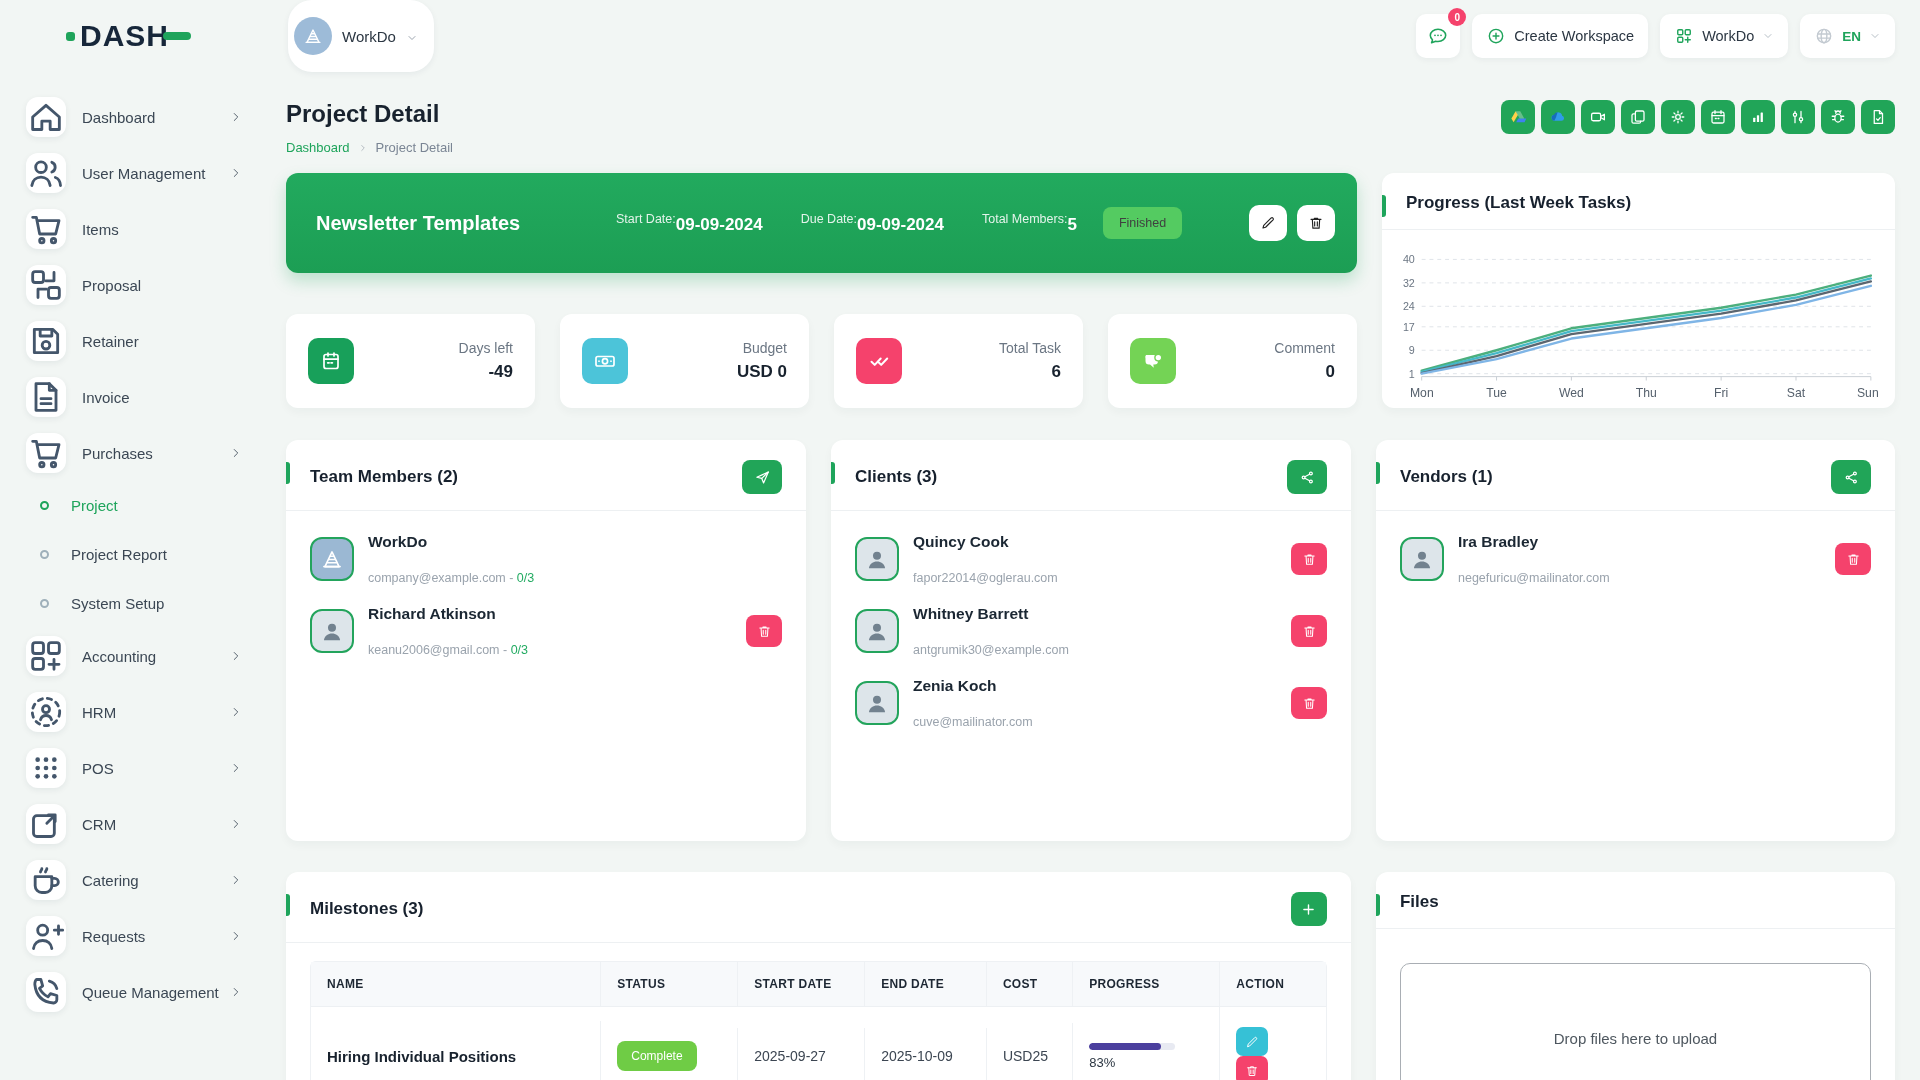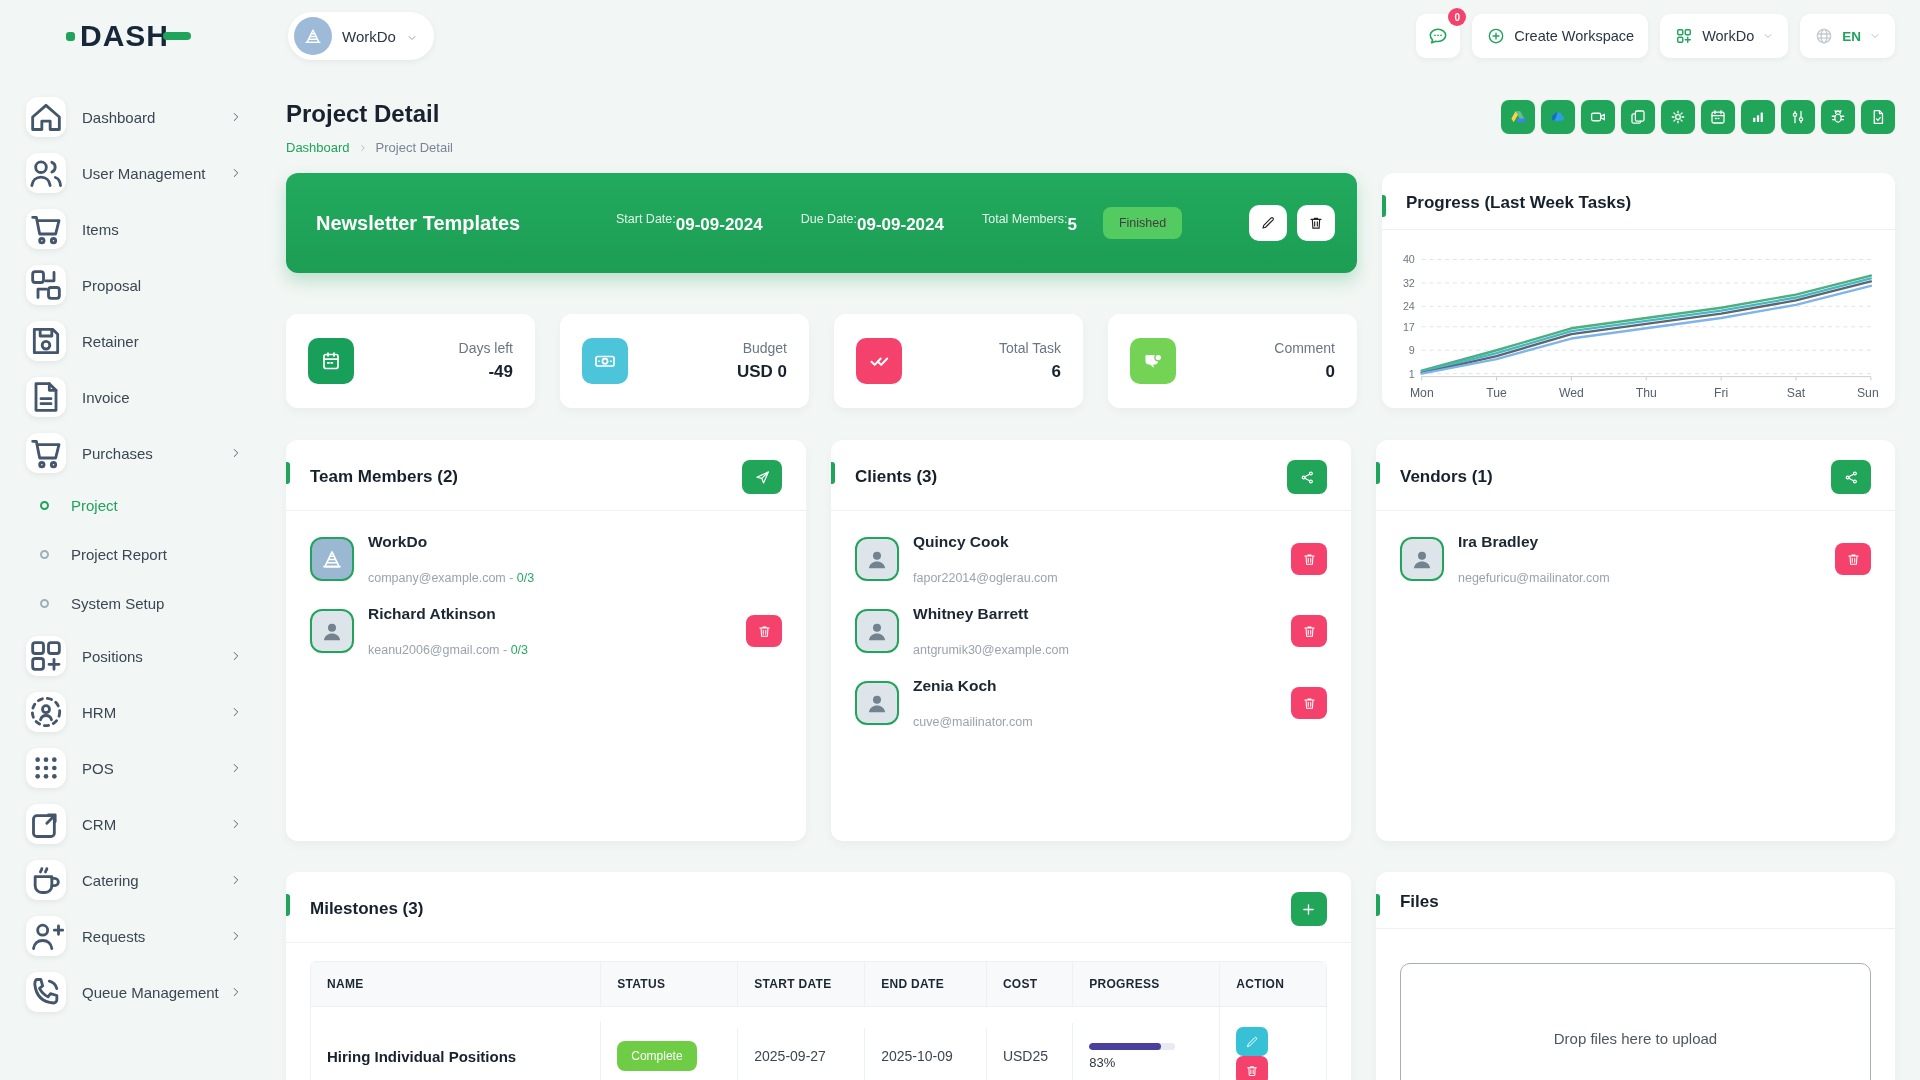--- a/index.html
+++ b/index.html
@@ -1,21 +1,21 @@
 <!DOCTYPE html>
 <html><head>
 <meta charset="utf-8">
 <style>
   *{box-sizing:border-box;margin:0;padding:0}
   html,body{width:1920px;height:1080px;overflow:hidden}
   body{font-family:"Liberation Sans","DejaVu Sans",sans-serif;background:#f2f6f4;color:#1b2733}
   .app{width:1920px;height:1080px;overflow:hidden;display:flex;flex-direction:column}
   button{font-family:inherit;border:none;background:none;cursor:pointer}
   
-  .topbar{height:72px;display:flex;align-items:center;flex:0 0 72px;padding-right:25px}
+  .topbar{height:72px;display:flex;flex:0 0 72px;padding-right:25px}
   .logo-wrap{width:257px;padding-left:66px;display:flex;align-items:center}
   .logo{display:flex;align-items:center;font-weight:800;font-size:30px;letter-spacing:1px;color:#17273a}
   .logo-dot{width:9px;height:9px;border-radius:3px;background:#1fa45b;margin-right:5px}
   .logo-dash{width:28px;height:8px;border-radius:4px;background:#1fa45b;margin-left:-6px}
   .ws-pill{display:flex;align-items:center;gap:10px;background:#fff;border-radius:24px;padding:5px 16px 5px 6px;box-shadow:0 2px 6px rgba(20,40,60,.06);margin-left:31px}
   .ws-avatar{width:38px;height:38px;border-radius:50%;background:#9dbbd8;display:flex;align-items:center;justify-content:center;color:#fff}
   .ws-avatar .ic{width:22px;height:22px}
   .ws-name{font-size:15px;color:#2b3642;font-weight:500}
   .topbar-right{margin-left:auto;display:flex;align-items:center;gap:12px}
   .tb-btn{background:#fff;border-radius:10px;height:44px;display:flex;align-items:center;gap:8px;padding:0 14px;box-shadow:0 2px 6px rgba(20,40,60,.05);font-size:14.5px;color:#2b3642;position:relative}
@@ -385,21 +385,21 @@
             <svg viewBox="0 0 24 24">
               <g fill="none" stroke="currentColor" stroke-width="1.7" stroke-linecap="round" stroke-linejoin="round">
                 <rect x="4" y="4" width="6.5" height="6.5" rx="1.5"></rect>
                 <rect x="4" y="13.5" width="6.5" height="6.5" rx="1.5"></rect>
                 <rect x="13.5" y="4" width="6.5" height="6.5" rx="1.5"></rect>
                 <path d="M16.8 14v6M13.8 17h6"></path>
               </g>
             </svg>
           </span>
 
-    <span class="side-label">Positions</span>
+    <span class="side-label">Accounting</span>
     <span class="side-chev ic">
             <svg viewBox="0 0 24 24">
               <g fill="none" stroke="currentColor" stroke-width="1.7" stroke-linecap="round" stroke-linejoin="round">
                 <path d="M9 6l6 6-6 6"></path>
               </g>
             </svg>
           </span>
 
   </div>
 

